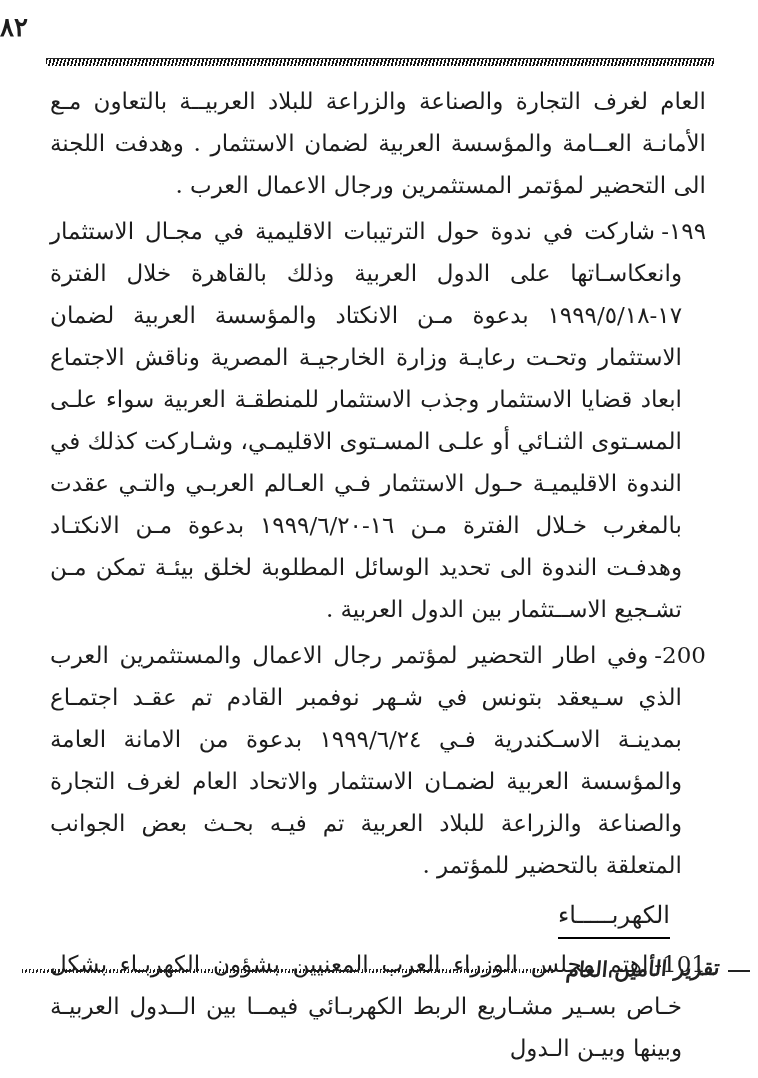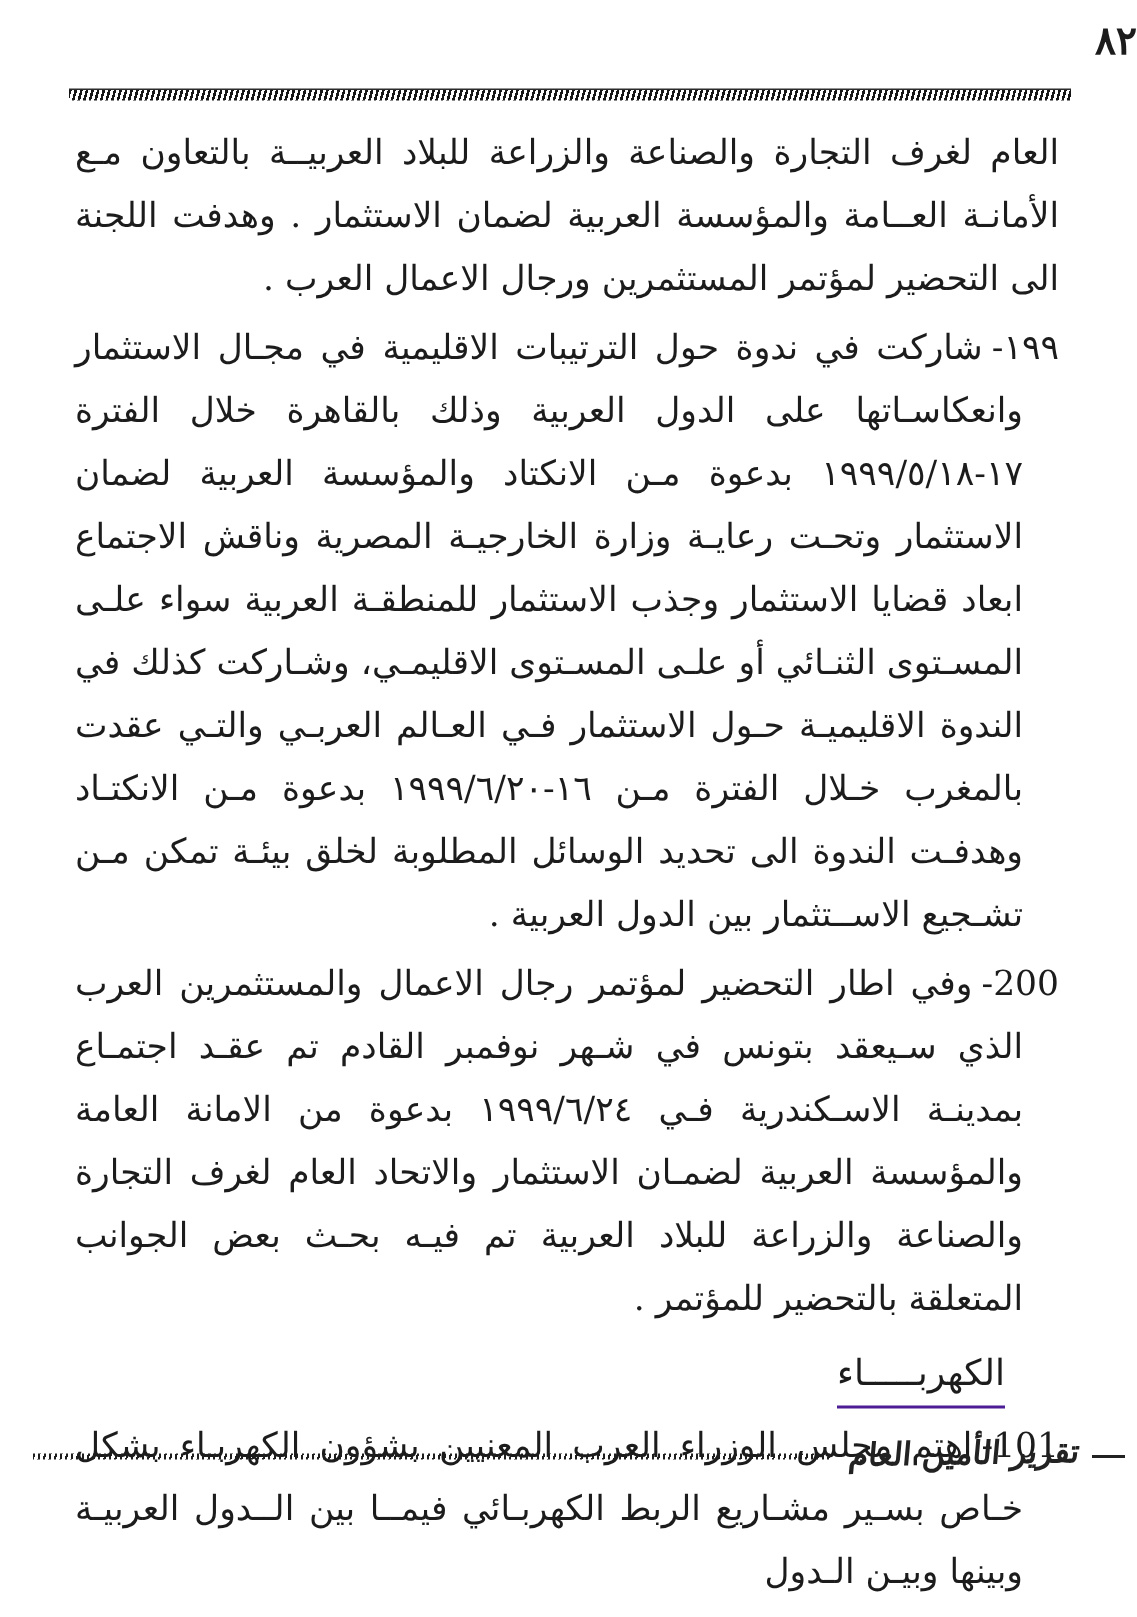--- a/index.html
+++ b/index.html
@@ -8,21 +8,21 @@
     width:758px;height:1078px;
     margin:0 auto;
     background:#ffffff;
     color:#1c1c1c;
     font-family:"DejaVu Serif","Liberation Serif",serif;
     direction:rtl;
     overflow:hidden;
     box-sizing:border-box;
   }
   .page-number{
-    text-align:right;
+    text-align:left;
     font-size:26px;
     font-weight:bold;
     padding-top:12px;
     letter-spacing:4px;
   }
   .top-rule{
     margin:16px 44px 0 46px;
     height:7px;
     background:
       repeating-linear-gradient(105deg,#161616 0px,#161616 1.7px,transparent 1.7px,transparent 3.6px);
@@ -46,21 +46,21 @@
     white-space:nowrap;
     padding-left:6px;
     margin-top:28px;
   }
   .section-heading-row{
     margin:8px 36px 4px 0;
   }
   .section-heading{
     display:inline-block;
     font-size:24px;
-    border-bottom:2px solid #4c1d95;
+    border-bottom:2px solid #000000;
     padding-bottom:5px;
     line-height:34px;
   }
   .footer{
     position:absolute;
     left:0;right:0;
     top:956px;
     display:flex;
     flex-direction:row; 
     align-items:center;

